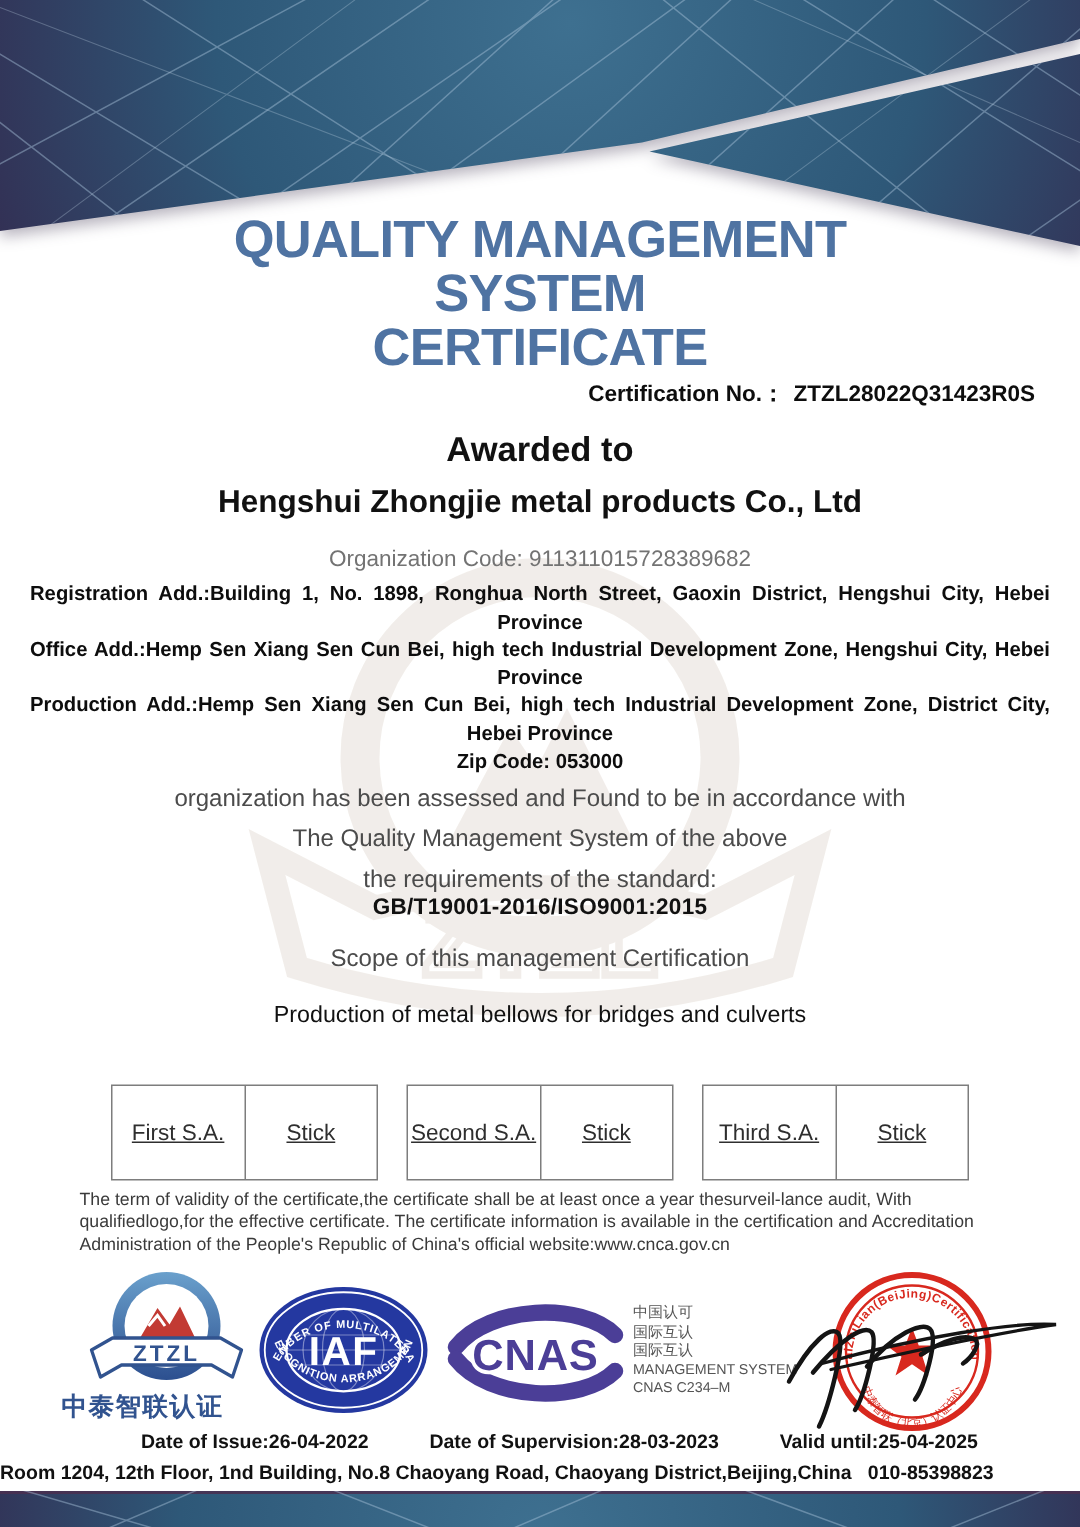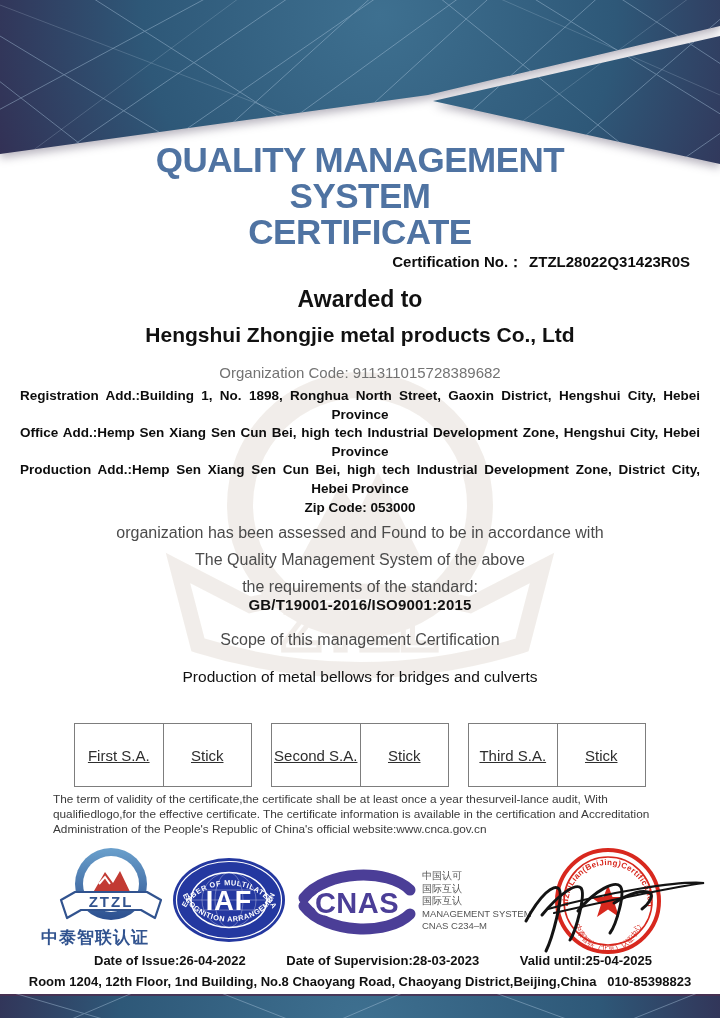--- a/index.html
+++ b/index.html
@@ -35,21 +35,21 @@
   .audit-cell + .audit-cell{border-left:1px solid #7d7d7d;}
   .fineprint{top:792px;left:53px;width:614px;font-size:11.8px;color:#3a3a3a;line-height:15.2px;}
   
   .ztzl-caption{top:926px;left:30px;width:130px;text-align:center;color:#31538f;
                 font-weight:bold;font-size:17px;letter-spacing:1px;}
   .cnas-lines{top:870px;left:422px;width:110px;color:#555;font-size:10px;line-height:12.5px;}
   .cnas-lines .en{font-size:9.5px;}
   
   .dates{top:953px;left:0;width:100%;display:flex;justify-content:space-between;box-sizing:border-box;
          padding:0 68px 0 94px;font-size:13px;font-weight:bold;}
-  .footer-address{top:974px;width:100%;text-align:center;font-size:13px;font-weight:bold;}
+  .footer-address{top:974px;width:100%;font-size:13px;font-weight:bold;}
   svg text{font-family:"Liberation Sans","DejaVu Sans",sans-serif;}
 </style>
 </head>
 <body>
 
 <div class="page">
 
   <svg class="abs watermark" width="420" height="350" viewBox="0 0 420 350">
     <g fill="none" stroke="#e7e0d9">
       <circle cx="210" cy="145" r="120" stroke-width="26"></circle>

